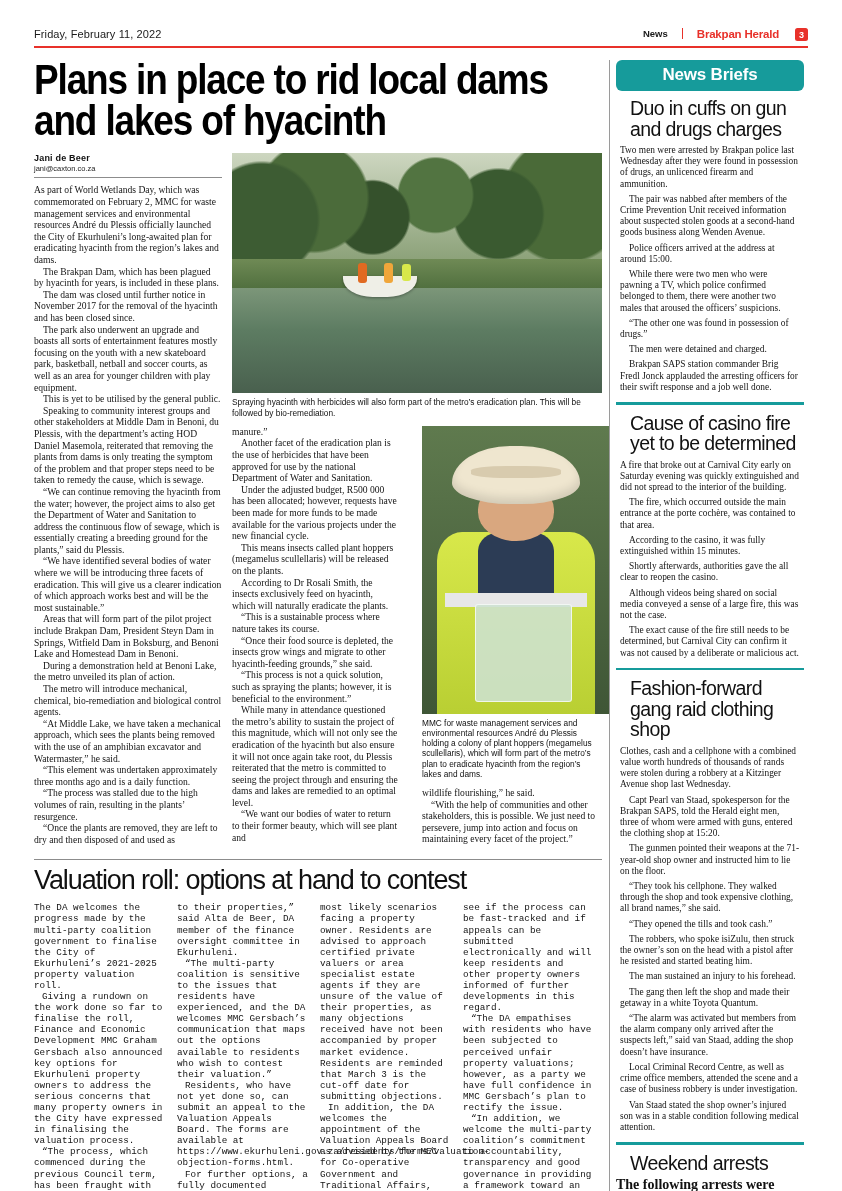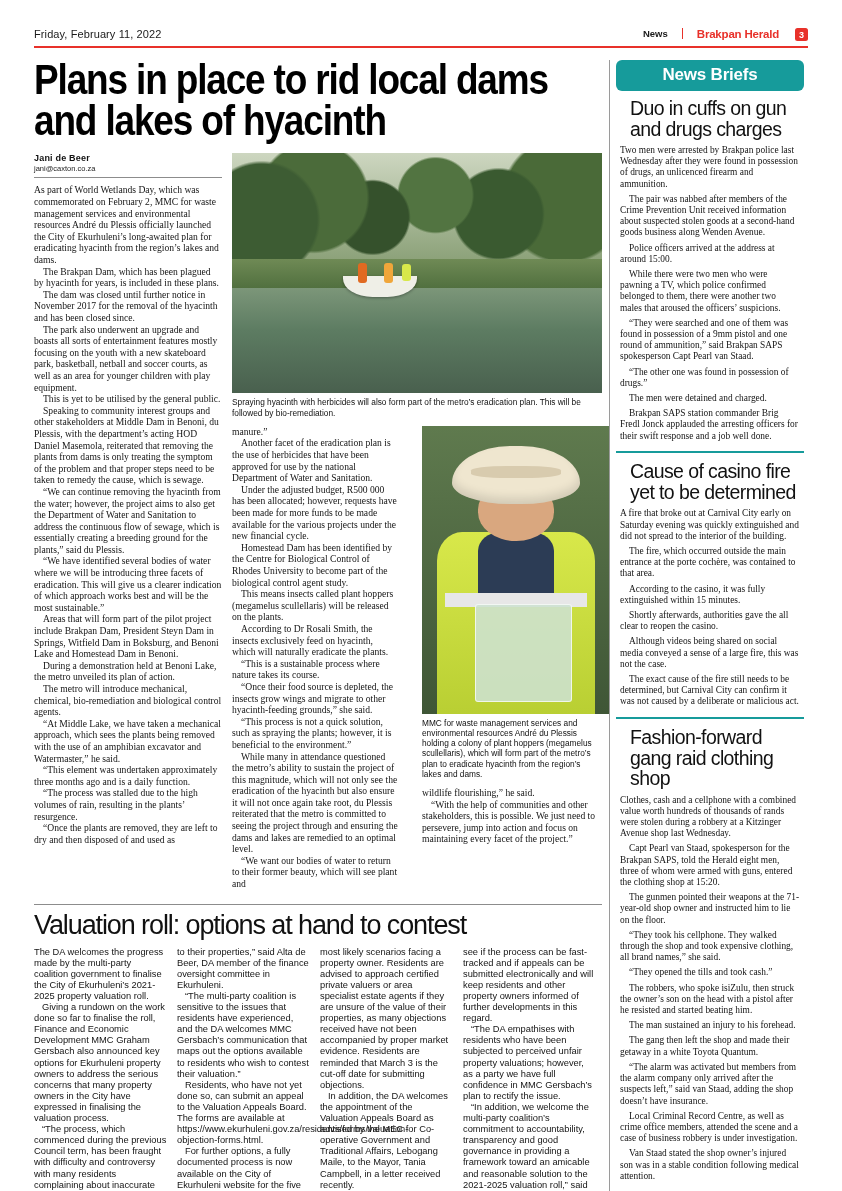--- a/index.html
+++ b/index.html
@@ -125,21 +125,21 @@
   .bottom-wrap { margin-top:14px; width:568px; }
   .bottom-rule { height:1px; background:#8c8c8c; margin-bottom:6px; }
   h2.sub-headline {
     font-family:"Liberation Sans", sans-serif; font-weight:400;
     font-size:27px; line-height:28px; letter-spacing:-1.1px;
     margin:0 0 8px 0; color:#111;
   }
   .quad { display:flex; gap:10px; }
   .quad .q { width:133px; }
   p.small-body {
-    font-family:Liberation Sans, sans-serif; font-size:9.3px; line-height:11.1px;
+    font-family:Liberation Mono, monospace; font-size:9.3px; line-height:11.1px;
     margin:0; text-indent:8px; color:#141414;
   }
   p.small-body.first { text-indent:0; }
   .ph-trees {
     position:absolute; left:0; right:0; top:0; height:46%;
     background:
       radial-gradient(circle at 8% 60%, #3d5c33 0 16%, transparent 17%),
       radial-gradient(circle at 22% 40%, #4b6b3a 0 18%, transparent 19%),
       radial-gradient(circle at 38% 58%, #35512c 0 15%, transparent 16%),
       radial-gradient(circle at 55% 38%, #527441 0 17%, transparent 18%),
@@ -245,21 +245,20 @@
             <div class="ph-fig" style="left:46%;bottom:47%;background:#d8e84a;height:17px;"></div>
           </div>
           <div class="caption">Spraying hyacinth with herbicides will also form part of the metro’s eradication plan. This will be followed by bio-remediation.</div>
 
           <div class="two-sub">
 
             <div class="sub-col">
               <p class="body-text first">manure.”</p>
               <p class="body-text">Another facet of the eradication plan is the use of herbicides that have been approved for use by the national Department of Water and Sanitation.</p>
               <p class="body-text">Under the adjusted budget, R500 000 has been allocated; however, requests have been made for more funds to be made available for the various projects under the new financial cycle.</p>
-              <p class="body-text">Homestead Dam has been identified by the Centre for Biological Control of Rhodes University to become part of the biological control agent study.</p>
               <p class="body-text">This means insects called plant hoppers (megamelus scullellaris) will be released on the plants.</p>
               <p class="body-text">According to Dr Rosali Smith, the insects exclusively feed on hyacinth, which will naturally eradicate the plants.</p>
               <p class="body-text">“This is a sustainable process where nature takes its course.</p>
               <p class="body-text">“Once their food source is depleted, the insects grow wings and migrate to other hyacinth-feeding grounds,” she said.</p>
               <p class="body-text">“This process is not a quick solution, such as spraying the plants; however, it is beneficial to the environment.”</p>
               <p class="body-text">While many in attendance questioned the metro’s ability to sustain the project of this magnitude, which will not only see the eradication of the hyacinth but also ensure it will not once again take root, du Plessis reiterated that the metro is committed to seeing the project through and ensuring the dams and lakes are remedied to an optimal level.</p>
               <p class="body-text">“We want our bodies of water to return to their former beauty, which will see plant and</p>
             </div>
 
             <div class="sub-col">
@@ -312,21 +311,20 @@
     </div>
 
     <div class="right-col">
       <div class="briefs-tab">News Briefs</div>
 
       <h2 class="brief-head">Duo in cuffs on gun and drugs charges</h2>
       <p class="brief-text first">Two men were arrested by Brakpan police last Wednesday after they were found in possession of drugs, an unlicenced firearm and ammunition.</p>
       <p class="brief-text">The pair was nabbed after members of the Crime Prevention Unit received information about suspected stolen goods at a second-hand goods business along Wenden Avenue.</p>
       <p class="brief-text">Police officers arrived at the address at around 15:00.</p>
       <p class="brief-text">While there were two men who were pawning a TV, which police confirmed belonged to them, there were another two males that aroused the officers’ suspicions.</p>
-      <p class="brief-text">“They were searched and one of them was found in possession of a 9mm pistol and one round of ammunition,” said Brakpan SAPS spokesperson Capt Pearl van Staad.</p>
       <p class="brief-text">“The other one was found in possession of drugs.”</p>
       <p class="brief-text">The men were detained and charged.</p>
       <p class="brief-text">Brakpan SAPS station commander Brig Fredl Jonck applauded the arresting officers for their swift response and a job well done.</p>
 
       <div class="brief-sep"></div>
 
       <h2 class="brief-head">Cause of casino fire yet to be determined</h2>
       <p class="brief-text first">A fire that broke out at Carnival City early on Saturday evening was quickly extinguished and did not spread to the interior of the building.</p>
       <p class="brief-text">The fire, which occurred outside the main entrance at the porte cochère, was contained to that area.</p>
       <p class="brief-text">According to the casino, it was fully extinguished within 15 minutes.</p>

